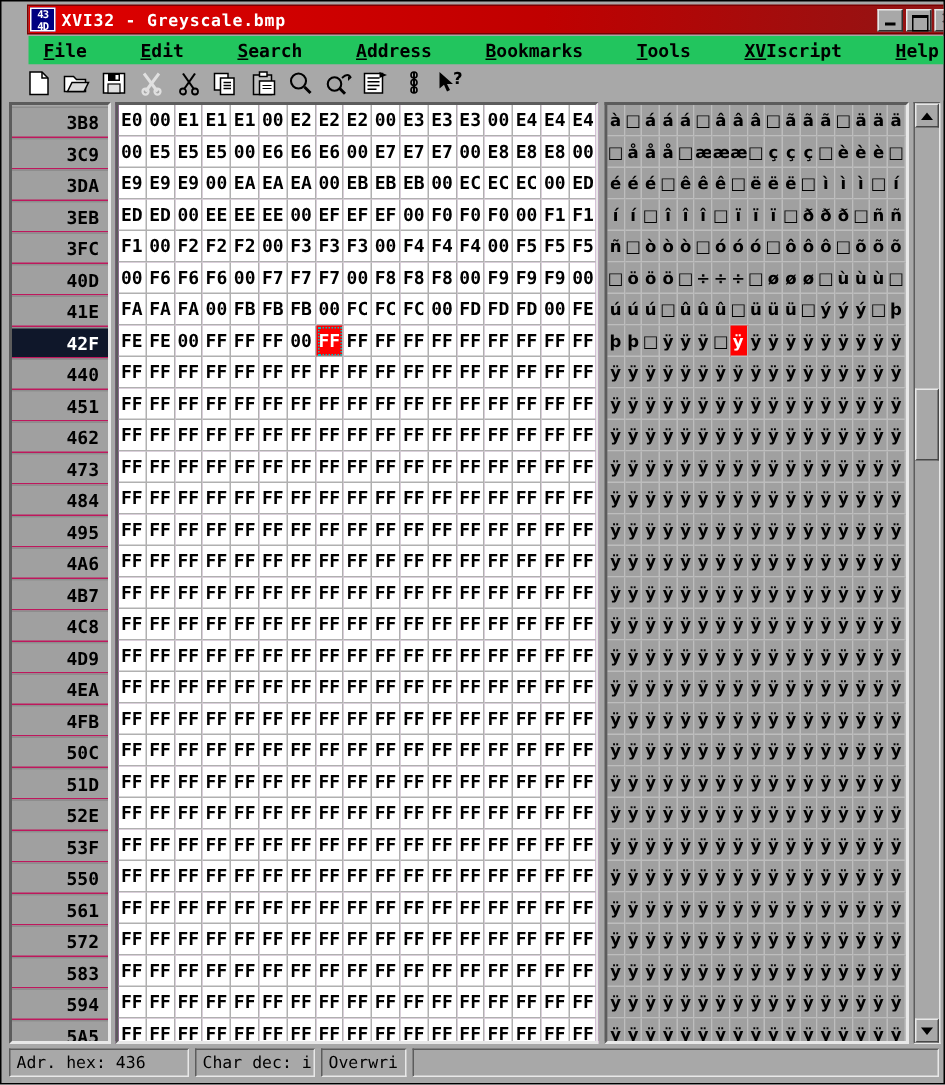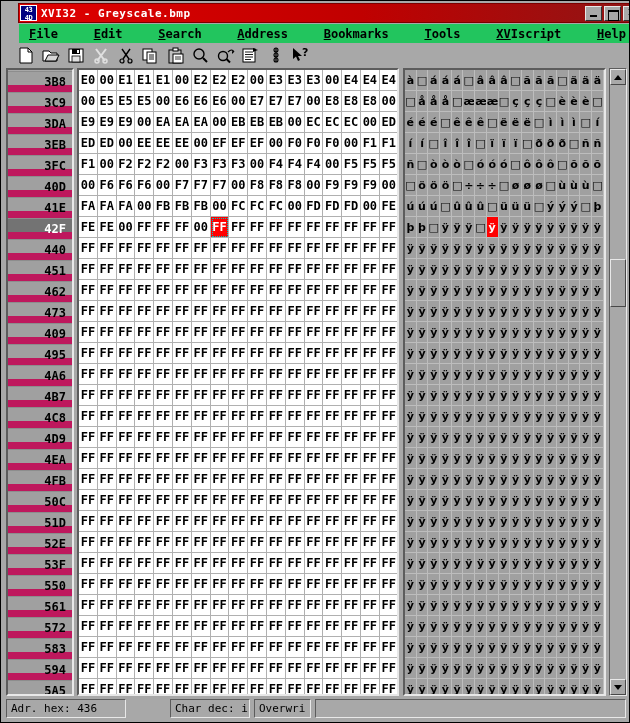--- a/index.html
+++ b/index.html
@@ -131,25 +131,25 @@
   .addr-inner { padding: 1px 0 0 0; }
   .addr-cell {
     height: 21px;
     line-height: 21px;
     text-align: right;
     padding-right: 6px;
     font-family: "DejaVu Sans Mono", monospace;
     font-size: 12px; font-weight: bold;
     color: #000;
     background: #a0a0a0;
-    border-bottom: 7px solid #be185d;
+    border-bottom: 1px solid #be185d;
     border-top: 1px solid #8d8d8d;
   }
   .addr-cell.sel {
-    background: #737373;
+    background: #0f172a;
     color: #ffffff;
   }
 
   
   .hex-col {
     width: 322px;
     flex: 0 0 auto;
     margin-left: 3px;
     background: #701a75;
     overflow: hidden;
@@ -261,21 +261,21 @@
     border-left: 1px solid #5c5c5c;
     border-right: 1px solid #e8e8e8;
     border-bottom: 1px solid #e8e8e8;
     padding: 0 4px;
     margin-right: 4px;
     white-space: nowrap;
     overflow: hidden;
     flex: 0 0 auto;
   }
   .sp-addr { width: 120px; }
-  .sp-char { width: 80px; margin-left: 40px; }
+  .sp-char { width: 80px; }
   .sp-mode { width: 57px; }
   .sp-fill { flex: 1 1 auto; margin-right: 0; }
 </style>
 </head>
 <body>
 
 <div id="app">
 
   <div class="titlebar">
     <div class="app-icon">
@@ -454,21 +454,21 @@
           <div class="addr-cell">3DA</div>
           <div class="addr-cell">3EB</div>
           <div class="addr-cell">3FC</div>
           <div class="addr-cell">40D</div>
           <div class="addr-cell">41E</div>
           <div class="addr-cell sel">42F</div>
           <div class="addr-cell">440</div>
           <div class="addr-cell">451</div>
           <div class="addr-cell">462</div>
           <div class="addr-cell">473</div>
-          <div class="addr-cell">409</div>
+          <div class="addr-cell">484</div>
           <div class="addr-cell">495</div>
           <div class="addr-cell">4A6</div>
           <div class="addr-cell">4B7</div>
           <div class="addr-cell">4C8</div>
           <div class="addr-cell">4D9</div>
           <div class="addr-cell">4EA</div>
           <div class="addr-cell">4FB</div>
           <div class="addr-cell">50C</div>
           <div class="addr-cell">51D</div>
           <div class="addr-cell">52E</div>

